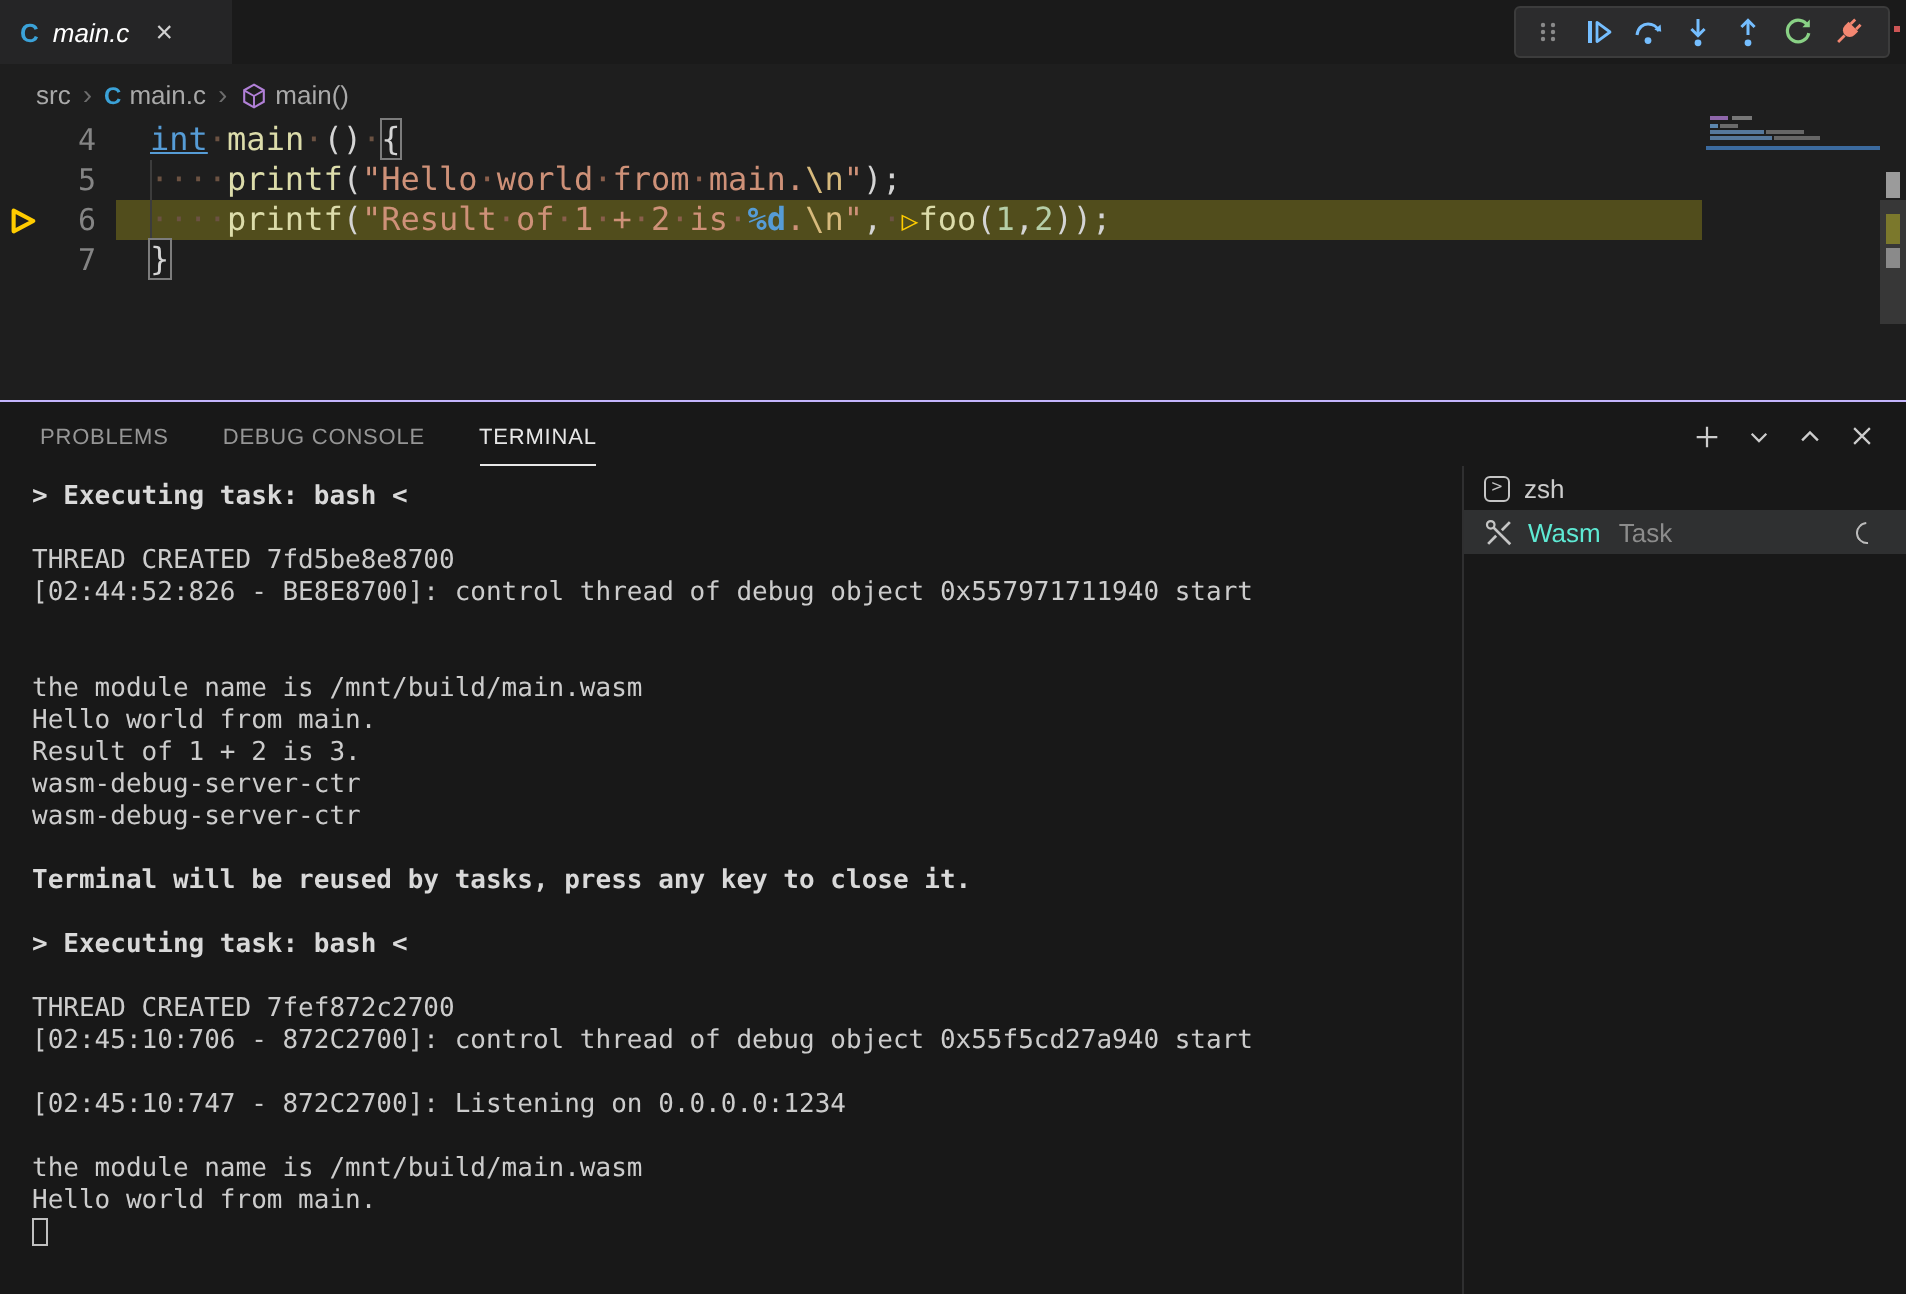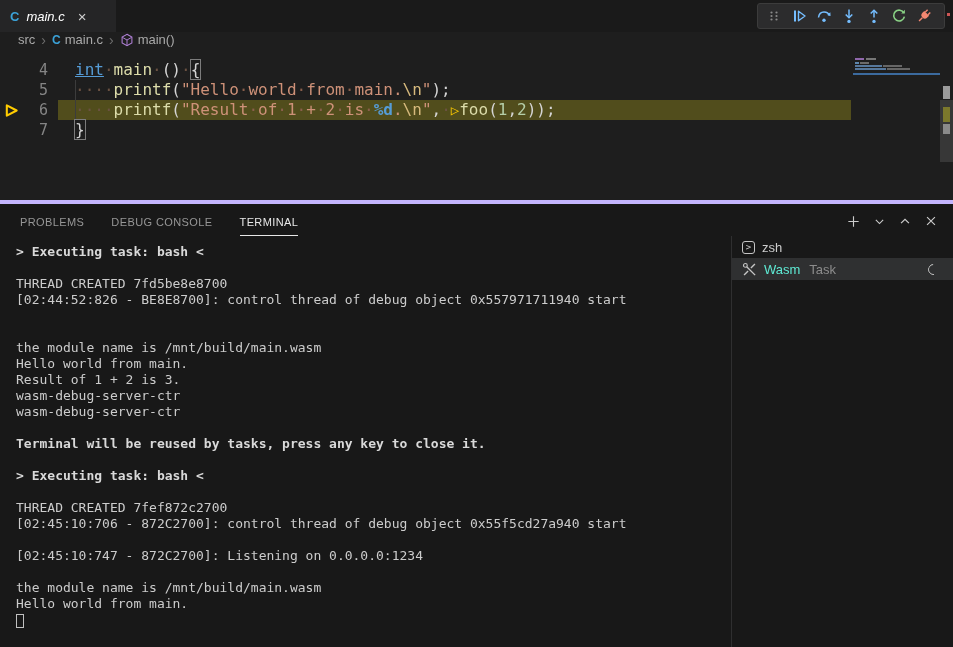--- a/index.html
+++ b/index.html
@@ -23,21 +23,21 @@
     position:absolute; left:757px; top:3px; height:26px; width:188px;
     background:#2c2c2d; border:1px solid #3c3c3c; border-radius:3px;
     display:flex; align-items:center; padding:0 3px;
   }
   .dbg-btn { width:25px; height:22px; display:flex; align-items:center; justify-content:center; cursor:pointer; }
   .dbg-btn svg { display:block; }
   .toolbar-reddot { position:absolute; left:947px; top:13px; width:3px; height:3px; background:#c55; }
   
   .breadcrumb {
     position:absolute; left:0; top:32px; width:953px; height:23px; background:#1e1e1e;
-    display:flex; align-items:flex-start; padding-left:18px; gap:4px;
+    display:flex; align-items:flex-end; padding-left:18px; gap:4px;
     color:#a9a9a9; font-size:13px;
   }
   .crumb { display:flex; align-items:center; gap:4px; cursor:pointer; }
   .crumb-sep { color:#6e6e6e; font-size:14px; padding:0 2px; }
   .bc-c-icon { color:#3ba2d8; font-weight:bold; font-size:12px; }
   
   .editor { position:absolute; left:0; top:55px; width:953px; height:145px; background:#1e1e1e;
     font-family:"DejaVu Sans Mono","Liberation Mono",monospace; font-size:16px; }
   .line-highlight { position:absolute; left:58px; top:45px; width:793px; height:20px; background:#514d1c; }
   .indent-guide { position:absolute; left:75px; top:25px; width:1px; height:40px; background:#3c3c3c; }
@@ -51,21 +51,21 @@
   .tok-box { outline:1px solid #7c7c7c; }
   .gutter-arrow { position:absolute; left:4px; top:48px; }
   
   .minimap { position:absolute; left:853px; top:2px; width:87px; height:20px; }
   .minimap div { position:absolute; height:2px; }
   
   .overview { position:absolute; left:940px; top:0; width:13px; height:145px; }
   .ov-thumb { position:absolute; left:0; top:45px; width:13px; height:62px; background:rgba(121,121,121,0.28); }
   .ov-mark { position:absolute; left:3px; width:7px; }
   
-  .panel { position:absolute; left:0; top:200px; width:953px; height:447px; background:#181818; border-top:4px solid #c4b5fd; }
+  .panel { position:absolute; left:0; top:200px; width:953px; height:447px; background:#181818; border-top:1px solid #c4b5fd; }
   .panel-header { position:absolute; left:0; top:3px; width:953px; height:30px; display:flex; align-items:center; }
   .panel-tabs { display:flex; gap:27px; padding-left:20px; }
   .panel-tab { font-size:11px; letter-spacing:.4px; color:#969696; cursor:pointer; padding:8px 0 7px 0; border-bottom:1px solid transparent; }
   .panel-tab.active { color:#e7e7e7; border-bottom-color:#e7e7e7; }
   .panel-actions { position:absolute; right:12px; top:4px; display:flex; align-items:center; gap:6px; }
   .panel-act { width:20px; height:20px; display:flex; align-items:center; justify-content:center; cursor:pointer; }
   
   .terminal-output { position:absolute; left:16px; top:40px; width:706px;
     font-family:"DejaVu Sans Mono","Liberation Mono",monospace; font-size:13px; color:#cccccc; }
   .t-line { height:16px; line-height:16px; white-space:pre; }

